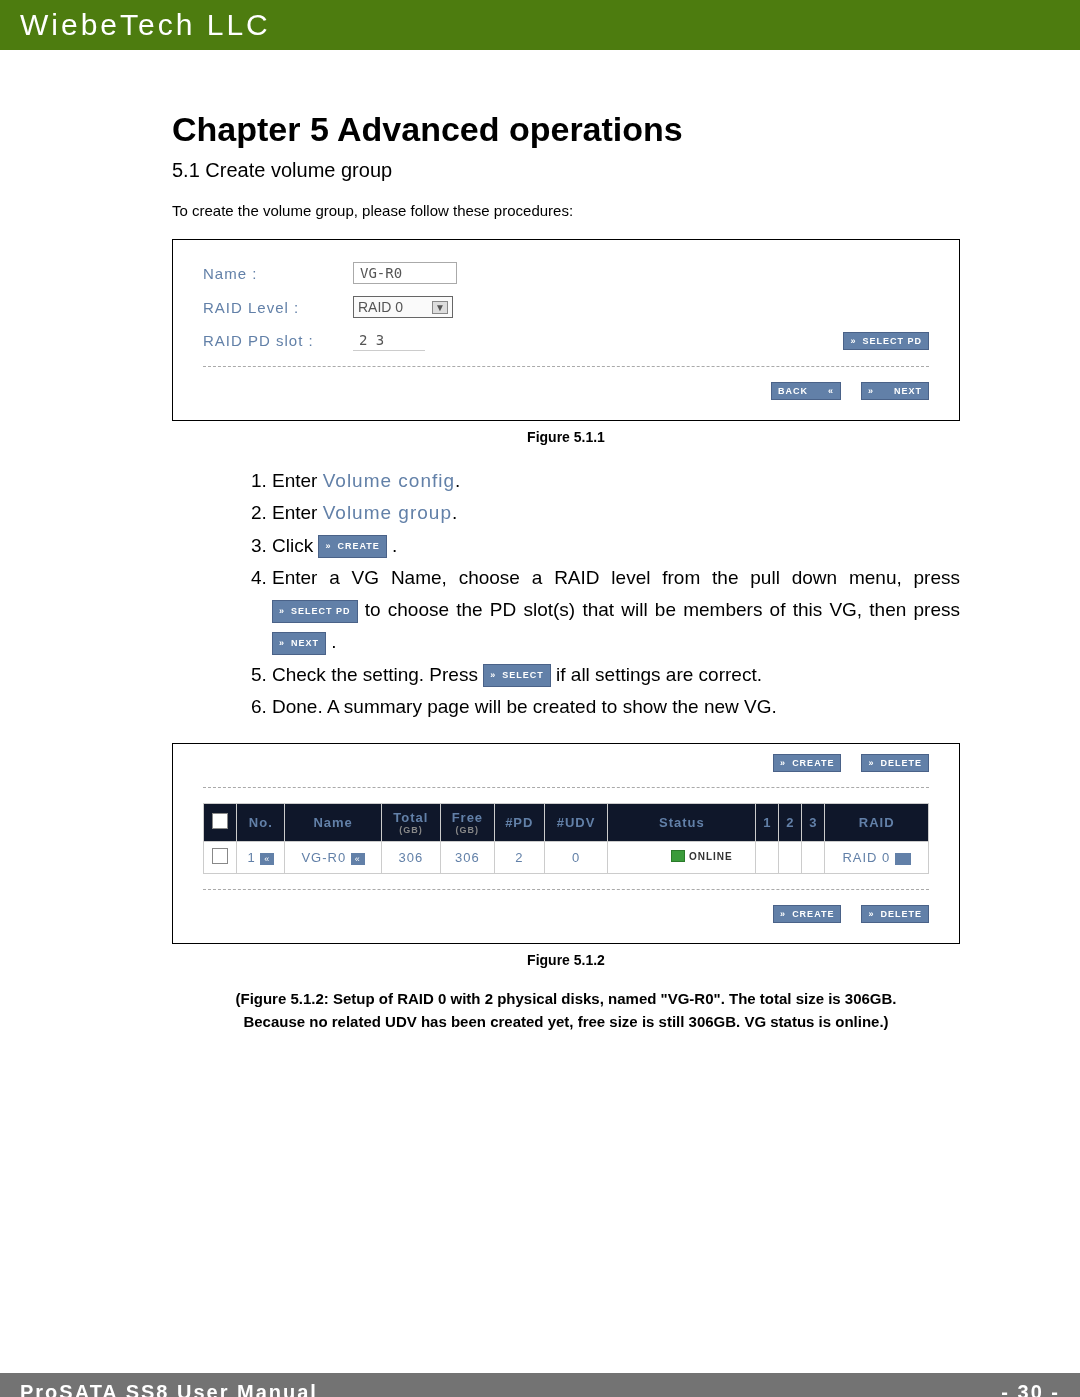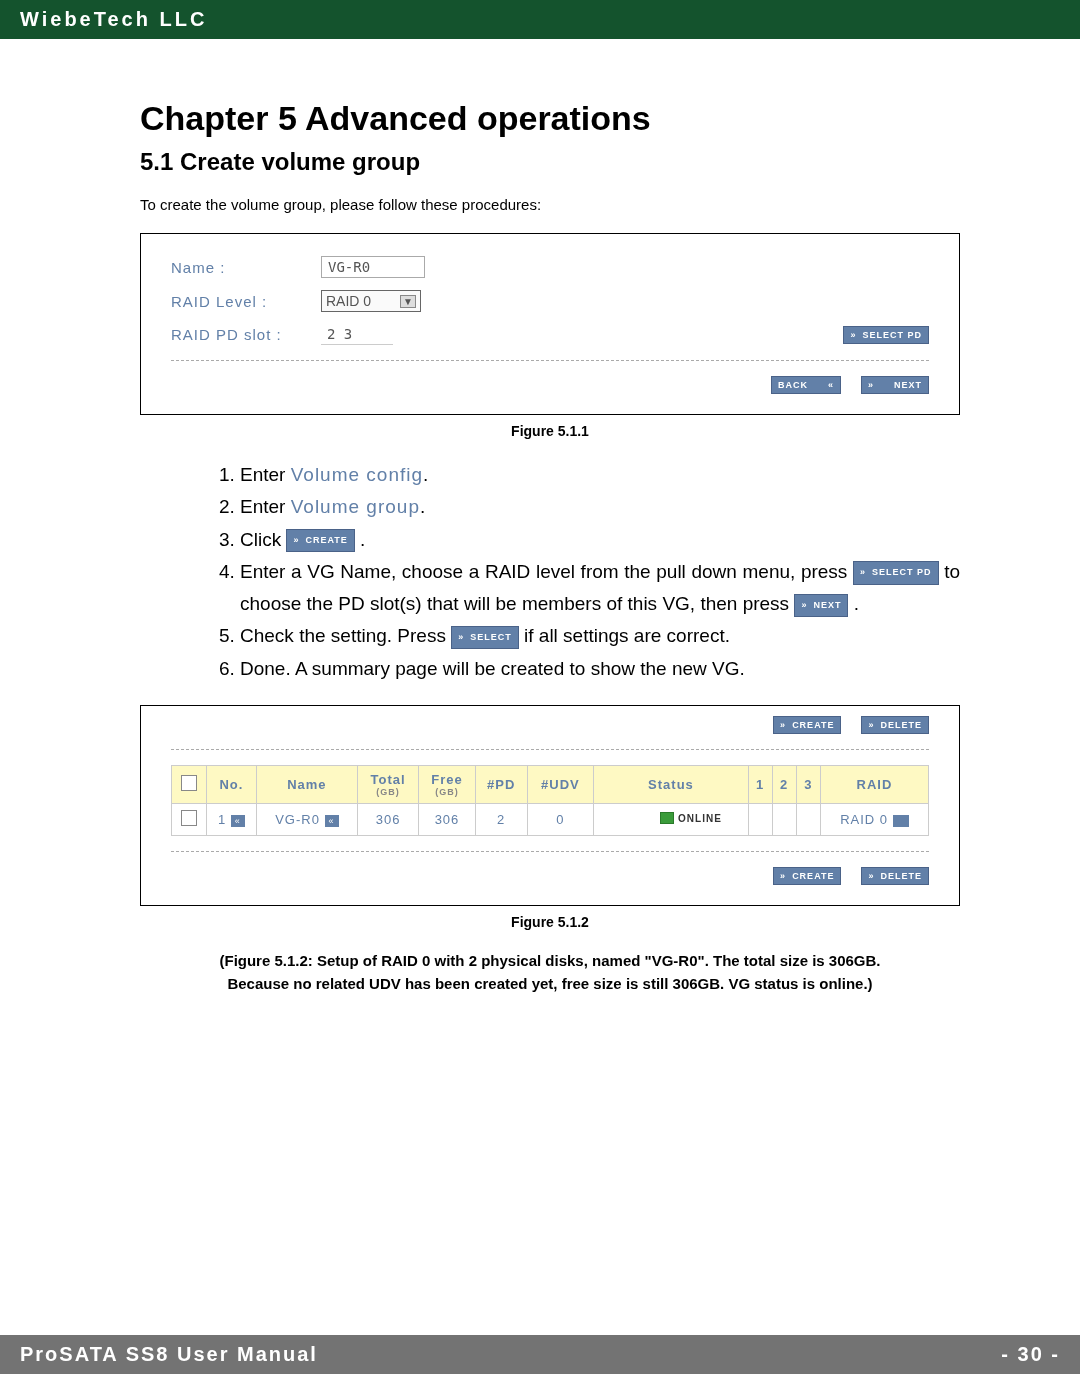--- a/index.html
+++ b/index.html
@@ -3,49 +3,50 @@
 <meta charset="utf-8">
 <style>
   body {
     margin: 0;
     padding: 0;
     font-family: Arial, Helvetica, sans-serif;
     background: #fff;
     width: 1080px;
   }
   .header-bar {
-    background: #14532d;
+    background: #4d7c0f;
     color: #fff;
     padding: 8px 20px;
-    font-size: 20px;
-    font-weight: bold;
+    font-size: 30px;
+    font-weight: normal;
     letter-spacing: 3px;
   }
   .footer-bar {
     background: #737373;
     color: #fff;
     padding: 8px 20px;
     font-size: 20px;
     font-weight: bold;
     letter-spacing: 2px;
     display: flex;
     justify-content: space-between;
     margin-top: 340px;
   }
   .content {
     padding: 40px 120px 0 140px;
+    margin-left: 32px;
   }
   h1 {
     font-size: 34px;
     font-weight: bold;
     margin: 20px 0 10px 0;
   }
   h2 {
-    font-size: 24px;
-    font-weight: bold;
+    font-size: 20px;
+    font-weight: normal;
     margin: 10px 0 20px 0;
   }
   .intro {
     font-size: 15px;
     margin-bottom: 20px;
   }
   .fig-box {
     border: 1px solid #000;
     padding: 10px 30px 20px 30px;
   }
@@ -147,21 +148,21 @@
     font-size: 13px;
     color: #6280a8;
   }
   table.vg th, table.vg td {
     border: 1px solid #ccc;
     padding: 6px 4px;
     text-align: center;
     letter-spacing: 1px;
   }
   table.vg th {
-    background: #fef9c3;
+    background: #0f172a;
     font-weight: bold;
   }
   .sub {
     font-size: 9px;
     display: block;
     color: #888;
   }
   .checkbox {
     width: 14px;
     height: 14px;

